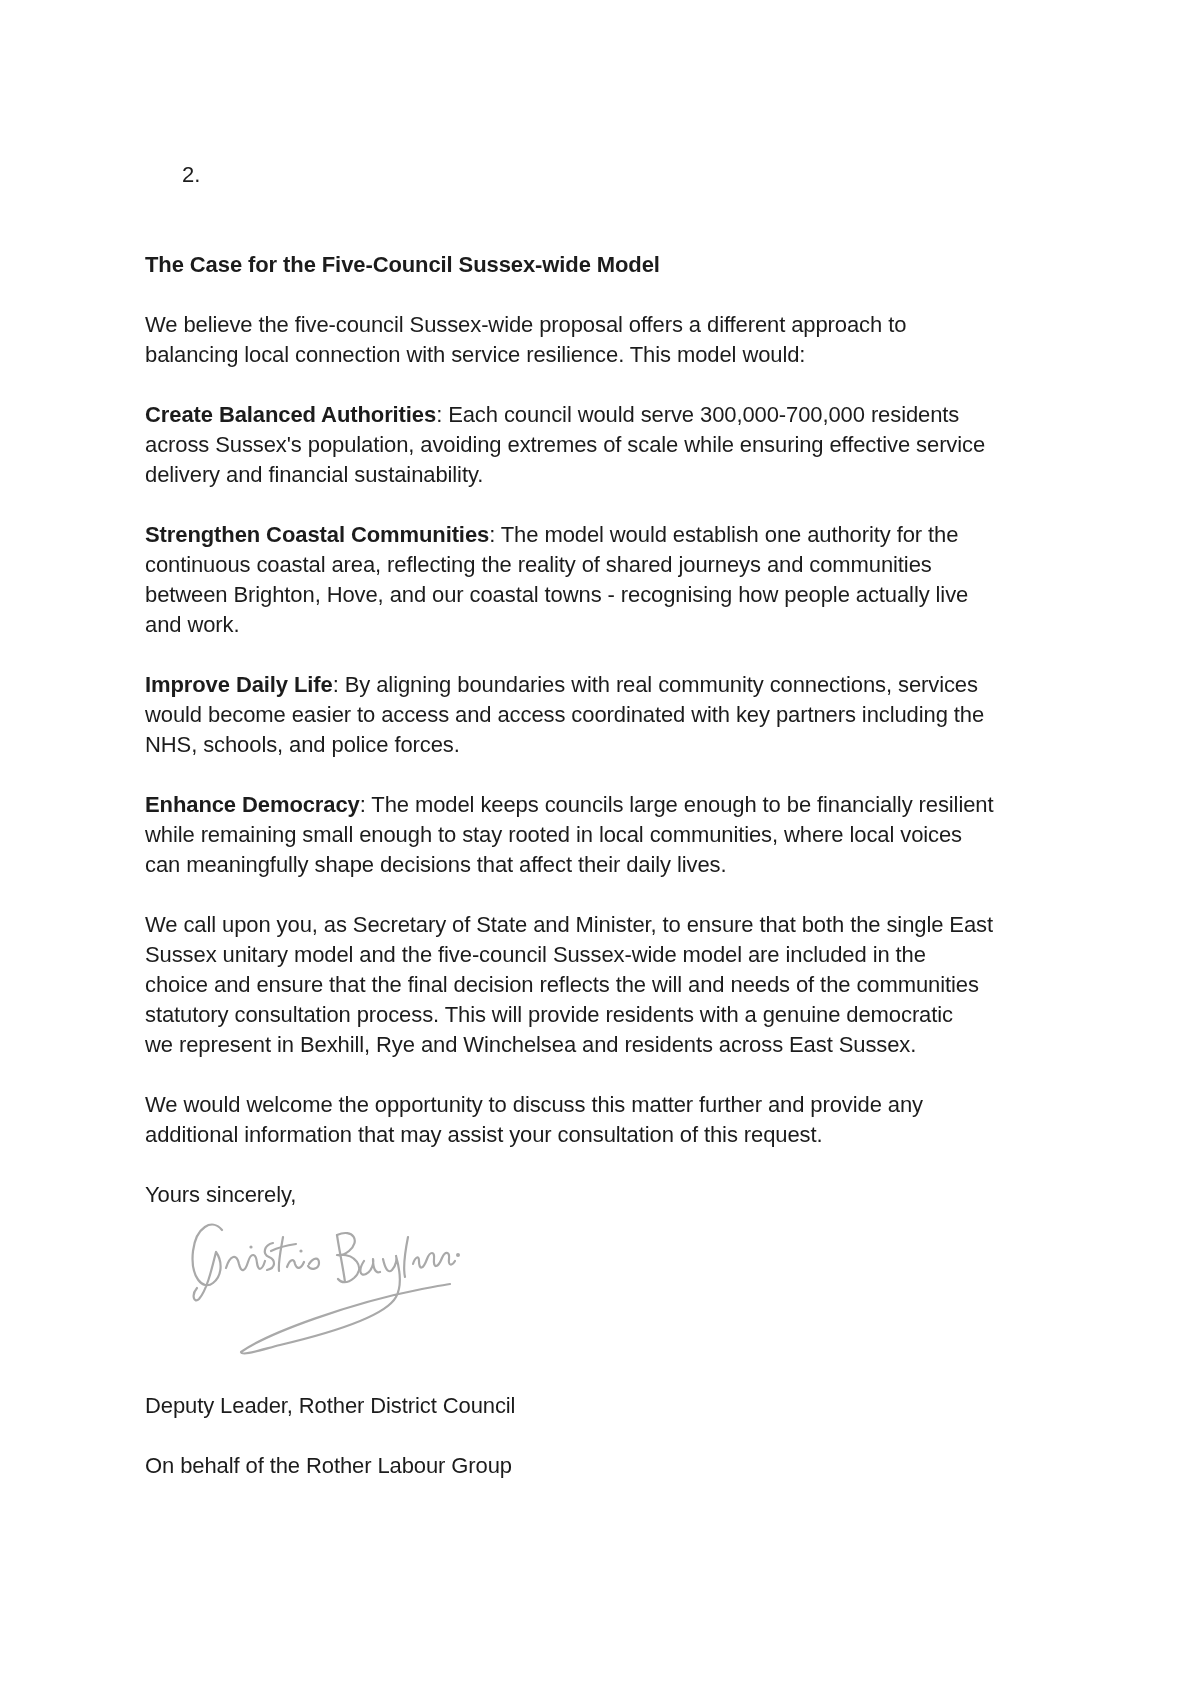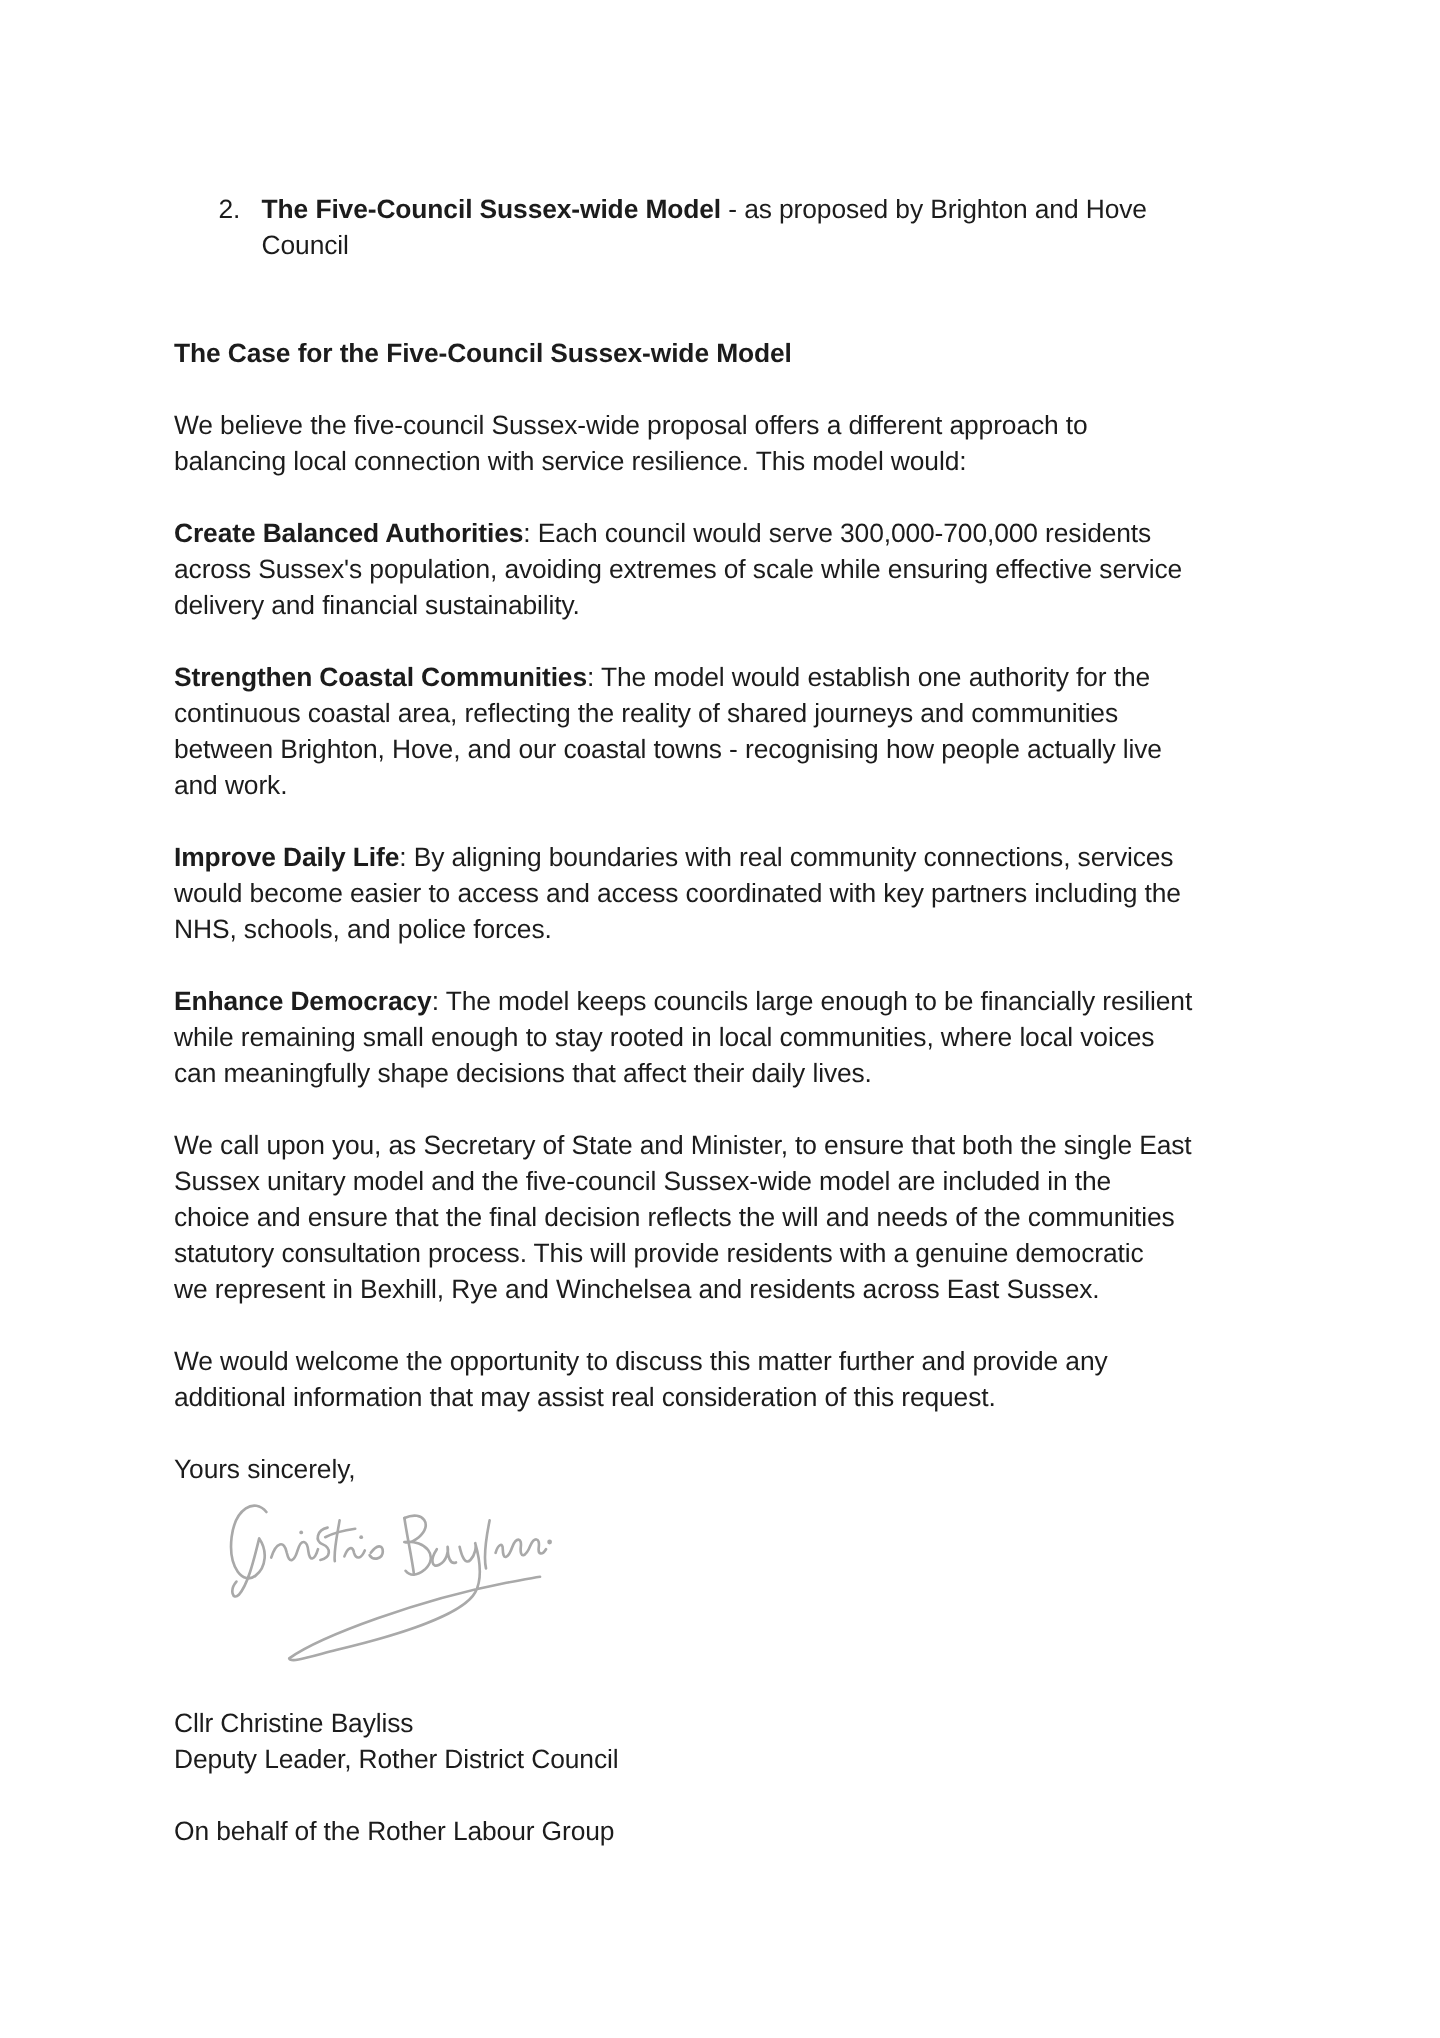--- a/index.html
+++ b/index.html
@@ -52,24 +52,20 @@
   }
 </style>
 </head>
 <body>
 
 <div class="page">
 
   <div>
       <div class="block block-list">
         <div class="list-num line">2.</div>
-        <div>
-          <div class="line"><span class="seg-bold">The Five-Council Sussex-wide Model</span><span class="seg"> - as proposed by Brighton and Hove</span></div>
-          <div class="line"><span class="seg">Council</span></div>
-        </div>
       </div>
       <div class="block">
         <div class="line"><span class="seg-bold">The Case for the Five-Council Sussex-wide Model</span></div>
       </div>
       <div class="block">
         <div class="line"><span class="seg">We believe the five-council Sussex-wide proposal offers a different approach to</span></div>
         <div class="line"><span class="seg">balancing local connection with service resilience. This model would:</span></div>
       </div>
       <div class="block">
         <div class="line"><span class="seg-bold">Create Balanced Authorities</span><span class="seg">: Each council would serve 300,000-700,000 residents</span></div>
@@ -94,21 +90,21 @@
       </div>
       <div class="block">
         <div class="line"><span class="seg">We call upon you, as Secretary of State and Minister, to ensure that both the single East</span></div>
         <div class="line"><span class="seg">Sussex unitary model and the five-council Sussex-wide model are included in the</span></div>
         <div class="line"><span class="seg">choice and ensure that the final decision reflects the will and needs of the communities</span></div>
         <div class="line"><span class="seg">statutory consultation process. This will provide residents with a genuine democratic</span></div>
         <div class="line"><span class="seg">we represent in Bexhill, Rye and Winchelsea and residents across East Sussex.</span></div>
       </div>
       <div class="block">
         <div class="line"><span class="seg">We would welcome the opportunity to discuss this matter further and provide any</span></div>
-        <div class="line"><span class="seg">additional information that may assist real consideration of this request.</span></div>
+        <div class="line"><span class="seg">additional information that may assist your consultation of this request.</span></div>
       </div>
       <div class="block">
         <div class="line"><span class="seg">Yours sincerely,</span></div>
       </div>
     </div>
 
   <div class="sig-wrap">
     <svg width="430" height="191" viewBox="0 0 430 191" fill="none" stroke="#a9a9a9" stroke-width="2.2" stroke-linecap="round" stroke-linejoin="round">
 
       <path d="M62 30 C52 18 36 27 33 51 C30 77 43 91 53 83 C62 76 63 62 56 52 C52 68 47 90 39 99 C34 104 31 95 37 88"></path>
@@ -136,21 +132,20 @@
       <path d="M248 37 C245 52 243 68 245 77"></path>
 
       <path d="M253 64 C255 57 259 55 259 61 C259 70 263 70 267 59 C270 51 275 51 274 59 C273 69 278 68 282 58 C285 51 290 51 289 59 C288 66 292 66 295 61"></path>
 
       <circle cx="298" cy="55" r="2" fill="#a9a9a9" stroke="none"></circle>
     </svg>
   </div>
 
   <div>
       <div class="block">
-        <div class="line"><span class="seg">Cllr Christine Bayliss</span></div>
         <div class="line"><span class="seg">Deputy Leader, Rother District Council</span></div>
       </div>
       <div class="block">
         <div class="line"><span class="seg">On behalf of the Rother Labour Group</span></div>
       </div>
     </div>
 
 </div>
 
 </body></html>

